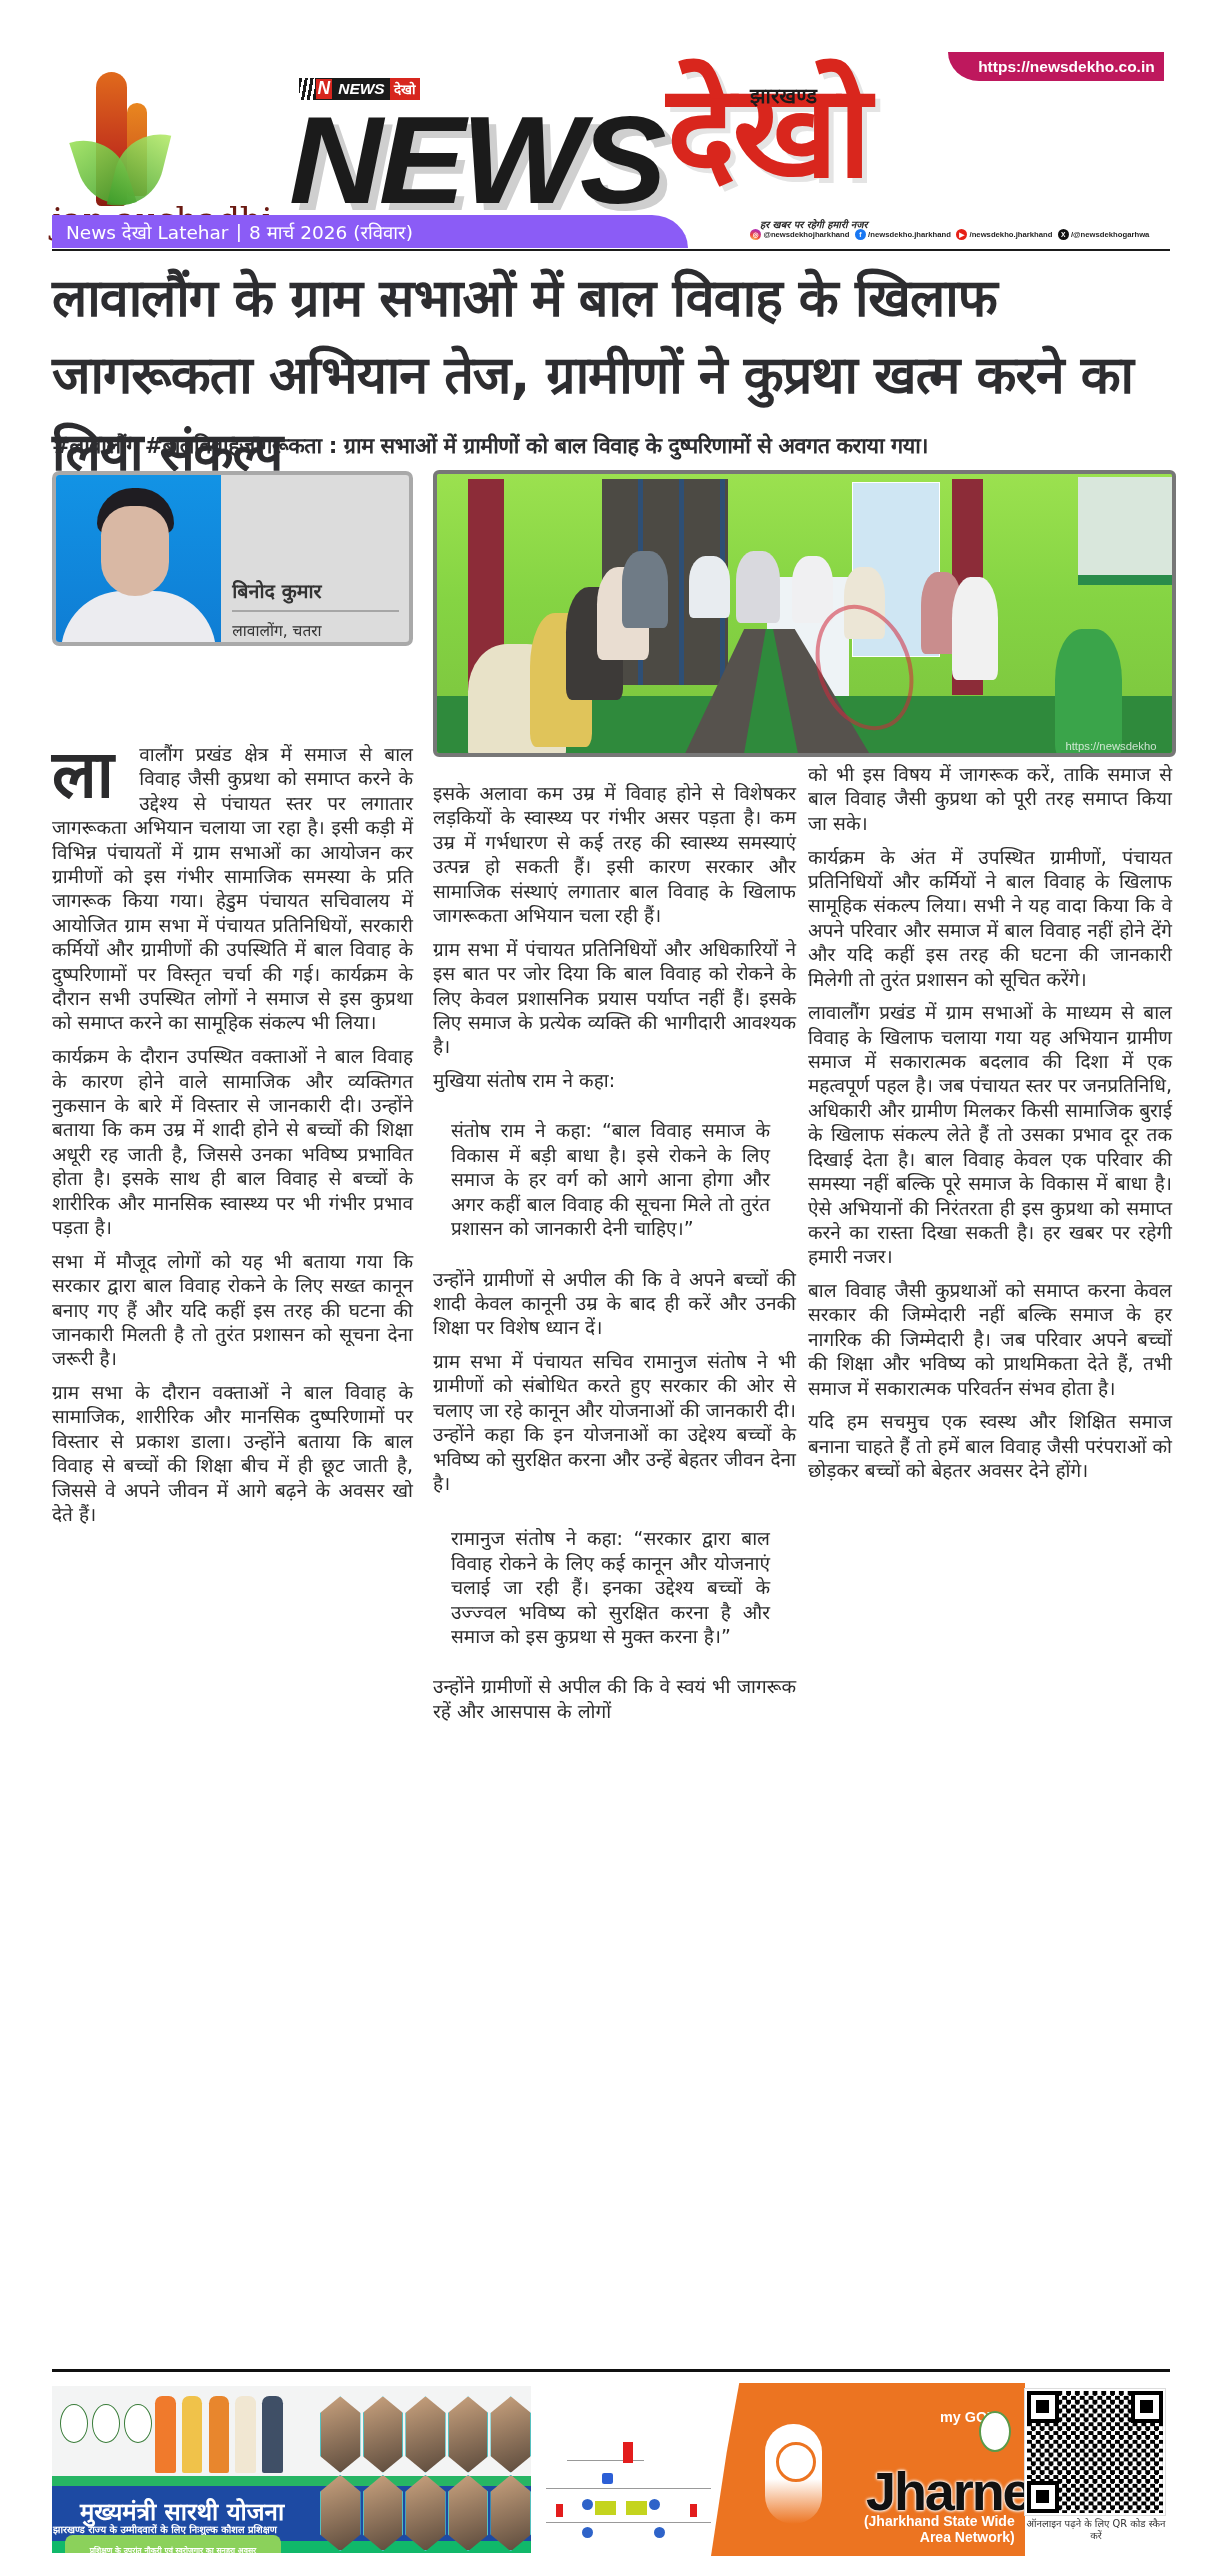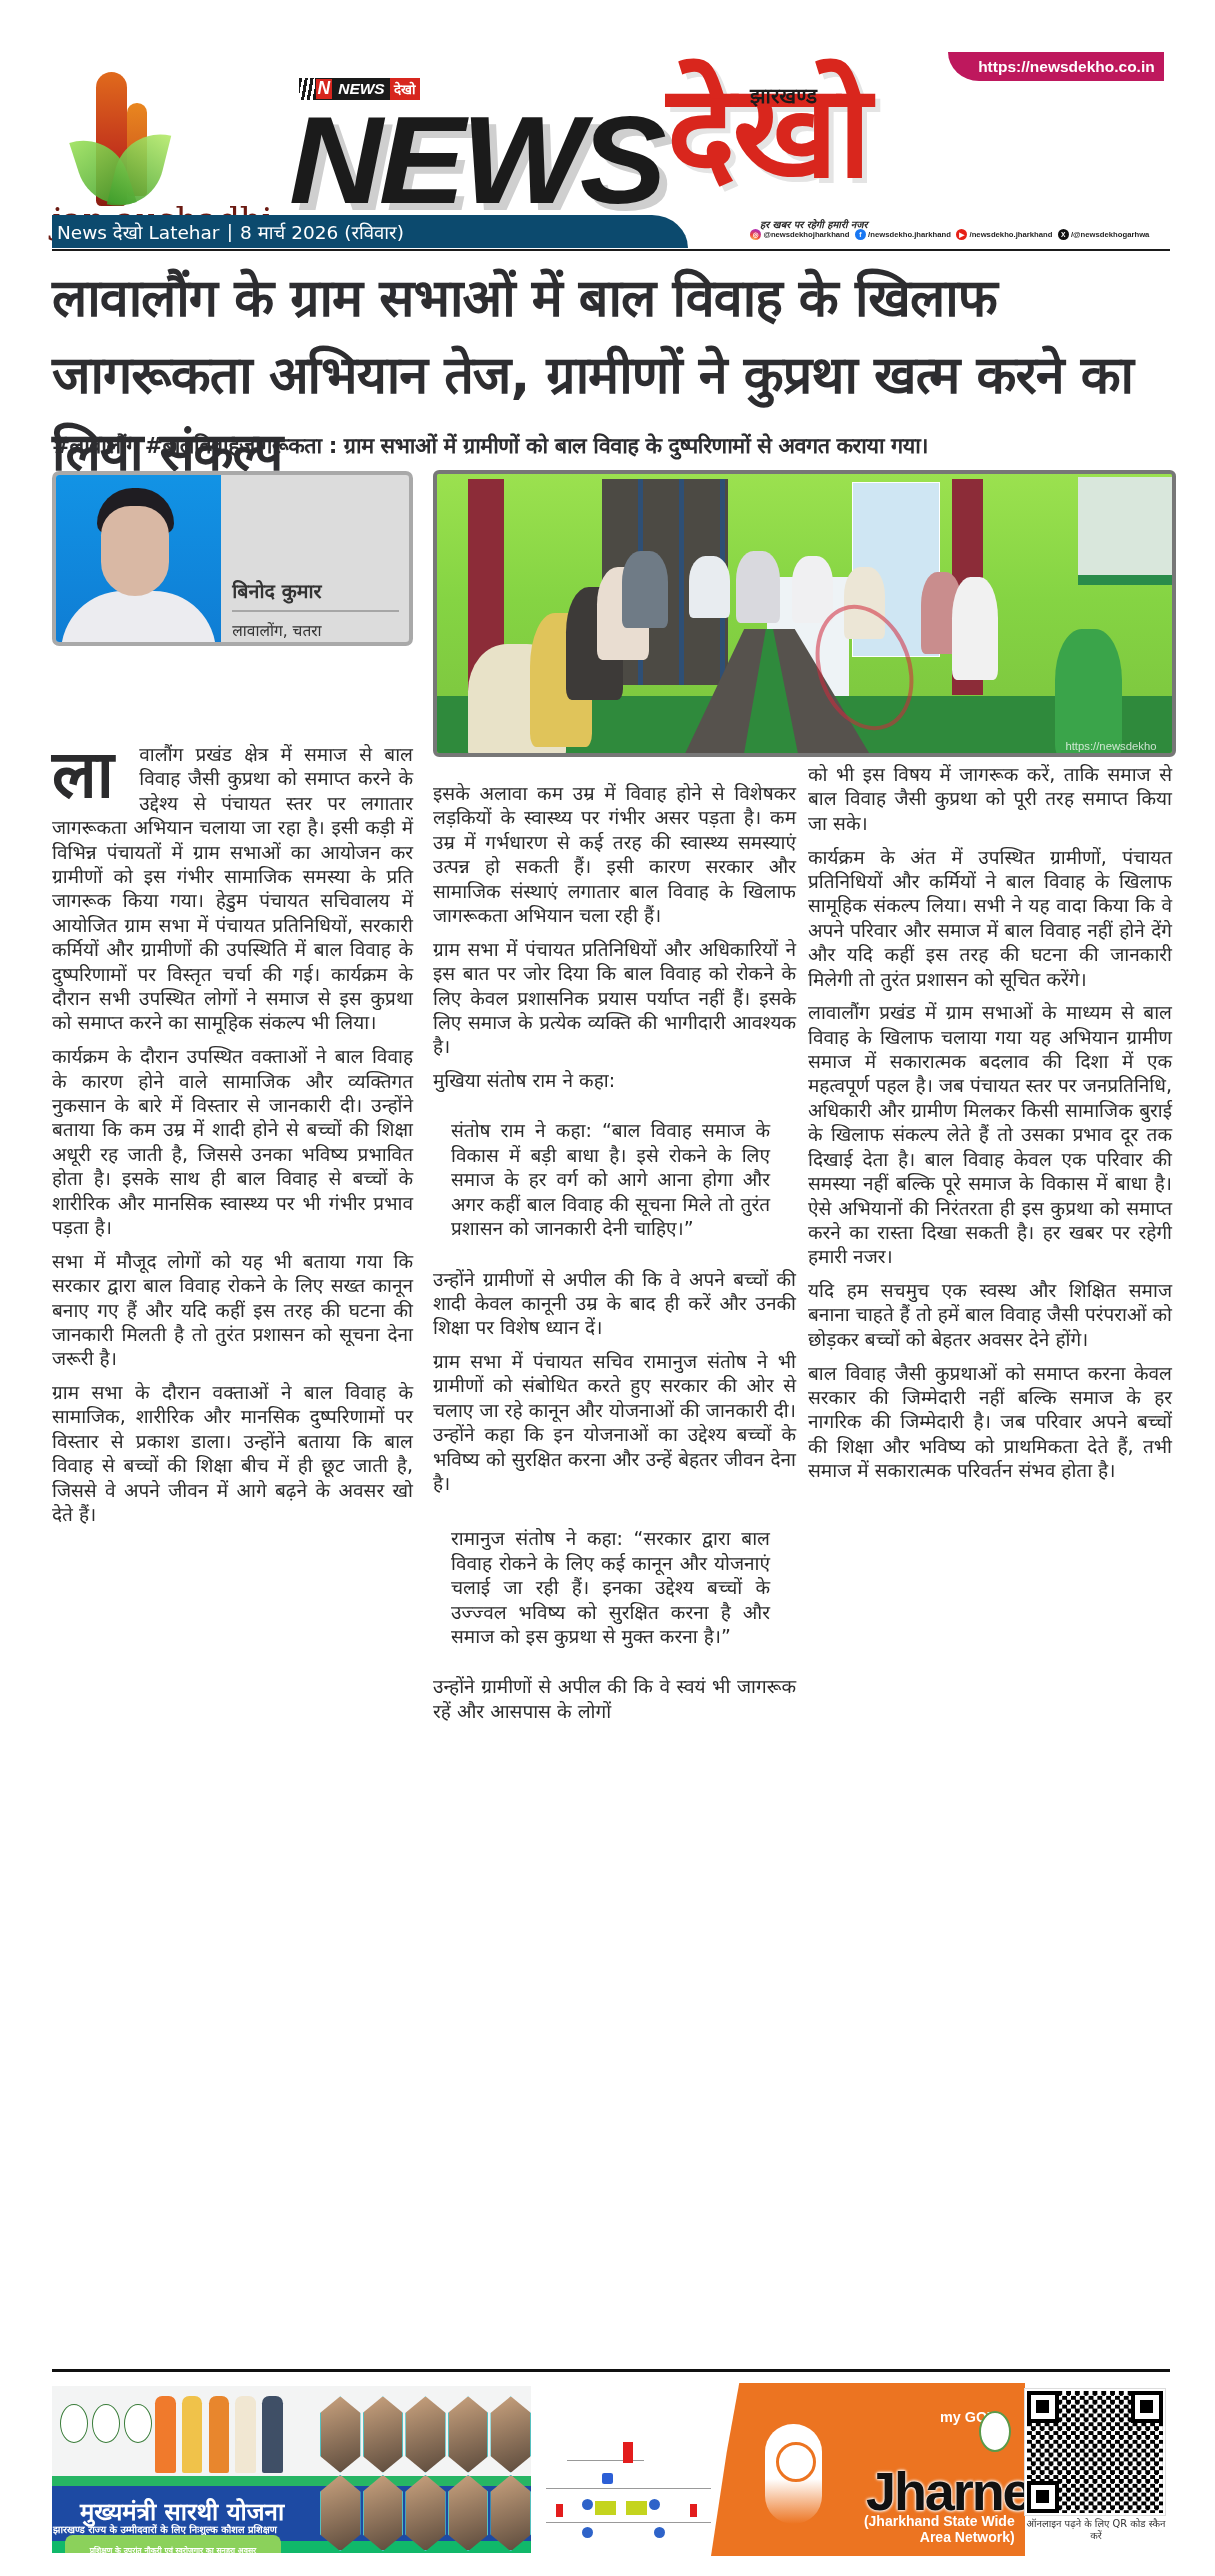--- a/index.html
+++ b/index.html
@@ -32,22 +32,22 @@
   .mini-brand .dekho { background: #d7261e; color: #fff; font-size: 13.4px; font-weight: bold; padding: 0 4.1px; display: flex; align-items: center; }
 
   .news-word { left: 289px; top: 98px; font-family: "Liberation Sans", sans-serif; font-weight: bold; font-size: 124px;
     line-height: 1; color: #1b1b1b; letter-spacing: -4.1px; transform: scaleX(1.05); transform-origin: left top;
     text-shadow: 7.2px 7.2px 0 #cfcfcf; font-style: italic; }
   .dekho-word { left: 667px; top: 67px; font-size: 129px; line-height: 1; color: #d9261d; font-weight: bold;
     text-shadow: 5.2px 5.2px 0 #e4e4e4; letter-spacing: -3.1px; }
   .state-word { left: 750px; top: 81px; font-size: 20.6px; font-weight: bold; color: #1b1b1b; }
   .tagline { left: 760px; top: 206px; font-size: 9.8px; font-style: italic; font-weight: bold; color: #2a2a2a; margin-top: 12px; }
 
-  .dateline { left: 52px; top: 215px; width: 636px; height: 33px; background: #0c4a6e;
-    border-top-right-radius: 36px 33px; color: #fff; font-size: 18.5px; display: flex; align-items: center; padding-left: 5px; white-space: nowrap; }
+  .dateline { left: 52px; top: 215px; width: 636px; height: 33px; background: #8b5cf6;
+    border-top-right-radius: 36px 33px; color: #fff; font-size: 18.5px; display: flex; align-items: center; padding-left: 14px; white-space: nowrap; }
   .dateline .sep { margin: 0 7.2px; }
   .socials { left: 714px; top: 229px; display: flex; align-items: center; gap: 5.2px; font-family: "Liberation Sans", sans-serif;
     font-size: 7.7px; font-weight: bold; color: #1f1f1f; white-space: nowrap; padding-left: 36px; }
   .socials .item { display: flex; align-items: center; gap: 2.1px; }
   .socials .ic { width: 11.3px; height: 11.3px; border-radius: 50%; display: inline-flex; align-items: center; justify-content: center;
     color: #fff; font-size: 6.7px; font-weight: bold; }
   .ic.insta { background: radial-gradient(circle at 30% 110%, #fdd76b 0%, #f0473a 45%, #b52fae 80%); }
   .ic.fb { background: #1877f2; }
   .ic.yt { background: #e62117; }
   .ic.x { background: #111; }
@@ -253,22 +253,22 @@
   <p>उन्होंने ग्रामीणों से अपील की कि वे अपने बच्चों की शादी केवल कानूनी उम्र के बाद ही करें और उनकी शिक्षा पर विशेष ध्यान दें।</p>
   <p style="margin-bottom:31px;">ग्राम सभा में पंचायत सचिव रामानुज संतोष ने भी ग्रामीणों को संबोधित करते हुए सरकार की ओर से चलाए जा रहे कानून और योजनाओं की जानकारी दी। उन्होंने कहा कि इन योजनाओं का उद्देश्य बच्चों के भविष्य को सुरक्षित करना और उन्हें बेहतर जीवन देना है।</p>
   <p class="quote">रामानुज संतोष ने कहा: “सरकार द्वारा बाल विवाह रोकने के लिए कई कानून और योजनाएं चलाई जा रही हैं। इनका उद्देश्य बच्चों के उज्ज्वल भविष्य को सुरक्षित करना है और समाज को इस कुप्रथा से मुक्त करना है।”</p>
   <p>उन्होंने ग्रामीणों से अपील की कि वे स्वयं भी जागरूक रहें और आसपास के लोगों</p>
 </div>
 
 <div class="abs col col3">
   <p>को भी इस विषय में जागरूक करें, ताकि समाज से बाल विवाह जैसी कुप्रथा को पूरी तरह समाप्त किया जा सके।</p>
   <p>कार्यक्रम के अंत में उपस्थित ग्रामीणों, पंचायत प्रतिनिधियों और कर्मियों ने बाल विवाह के खिलाफ सामूहिक संकल्प लिया। सभी ने यह वादा किया कि वे अपने परिवार और समाज में बाल विवाह नहीं होने देंगे और यदि कहीं इस तरह की घटना की जानकारी मिलेगी तो तुरंत प्रशासन को सूचित करेंगे।</p>
   <p>लावालौंग प्रखंड में ग्राम सभाओं के माध्यम से बाल विवाह के खिलाफ चलाया गया यह अभियान ग्रामीण समाज में सकारात्मक बदलाव की दिशा में एक महत्वपूर्ण पहल है। जब पंचायत स्तर पर जनप्रतिनिधि, अधिकारी और ग्रामीण मिलकर किसी सामाजिक बुराई के खिलाफ संकल्प लेते हैं तो उसका प्रभाव दूर तक दिखाई देता है। बाल विवाह केवल एक परिवार की समस्या नहीं बल्कि पूरे समाज के विकास में बाधा है। ऐसे अभियानों की निरंतरता ही इस कुप्रथा को समाप्त करने का रास्ता दिखा सकती है। हर खबर पर रहेगी हमारी नजर।</p>
+  <p>बाल विवाह जैसी कुप्रथाओं को समाप्त करना केवल सरकार की जिम्मेदारी नहीं बल्कि समाज के हर नागरिक की जिम्मेदारी है। जब परिवार अपने बच्चों की शिक्षा और भविष्य को प्राथमिकता देते हैं, तभी समाज में सकारात्मक परिवर्तन संभव होता है।</p>
   <p>यदि हम सचमुच एक स्वस्थ और शिक्षित समाज बनाना चाहते हैं तो हमें बाल विवाह जैसी परंपराओं को छोड़कर बच्चों को बेहतर अवसर देने होंगे।</p>
-  <p>बाल विवाह जैसी कुप्रथाओं को समाप्त करना केवल सरकार की जिम्मेदारी नहीं बल्कि समाज के हर नागरिक की जिम्मेदारी है। जब परिवार अपने बच्चों की शिक्षा और भविष्य को प्राथमिकता देते हैं, तभी समाज में सकारात्मक परिवर्तन संभव होता है।</p>
 </div>
 
 <div class="abs bottom-rule"></div>
 
 <div class="abs sarathi">
   <div class="logos">
     <span></span>
     <span></span>
     <span></span>
   </div>

